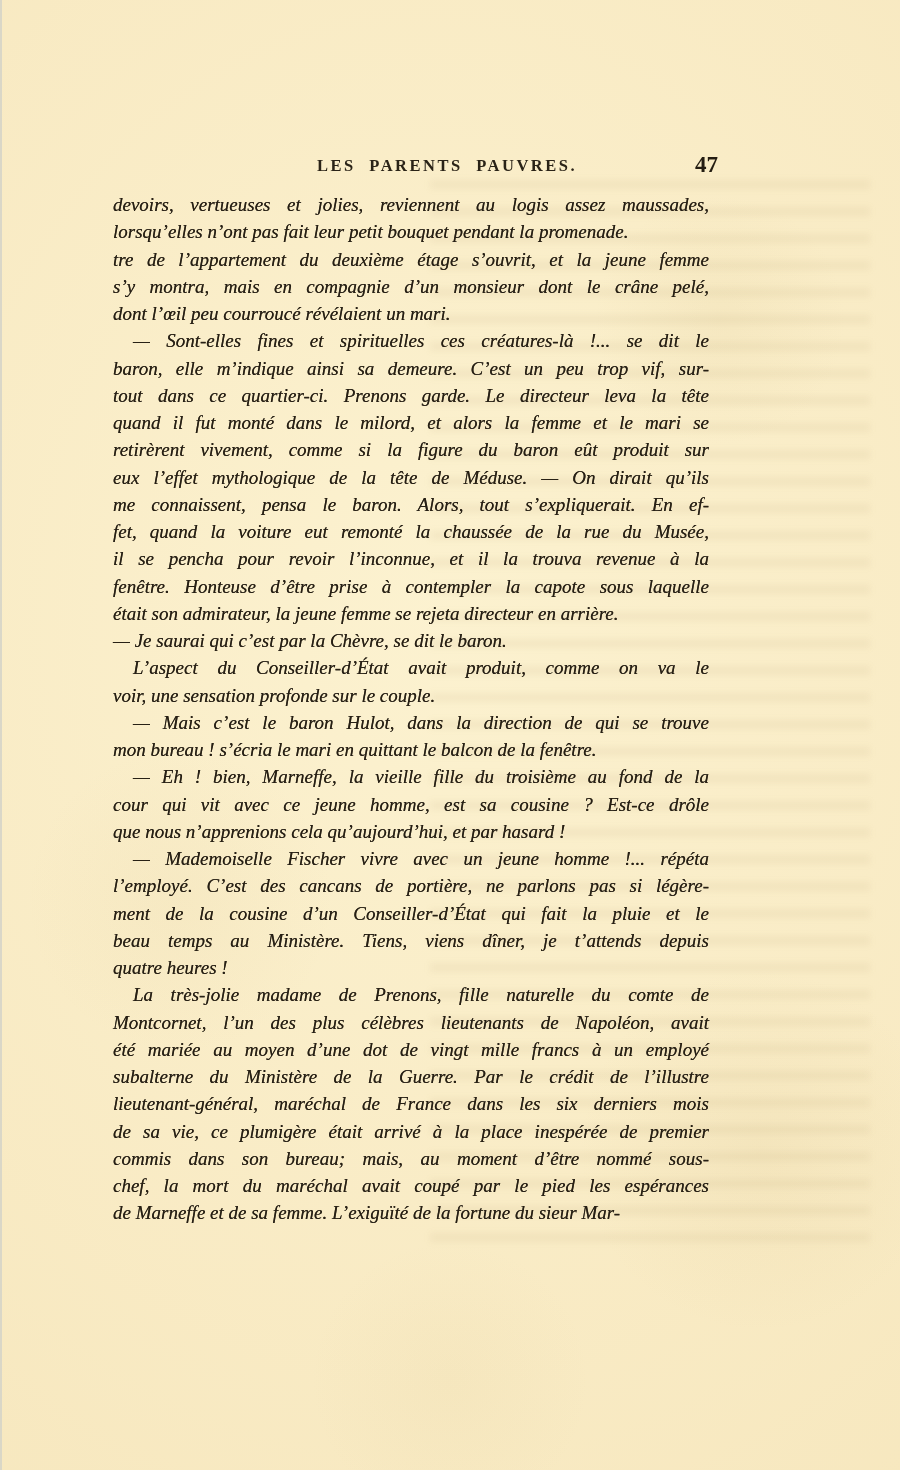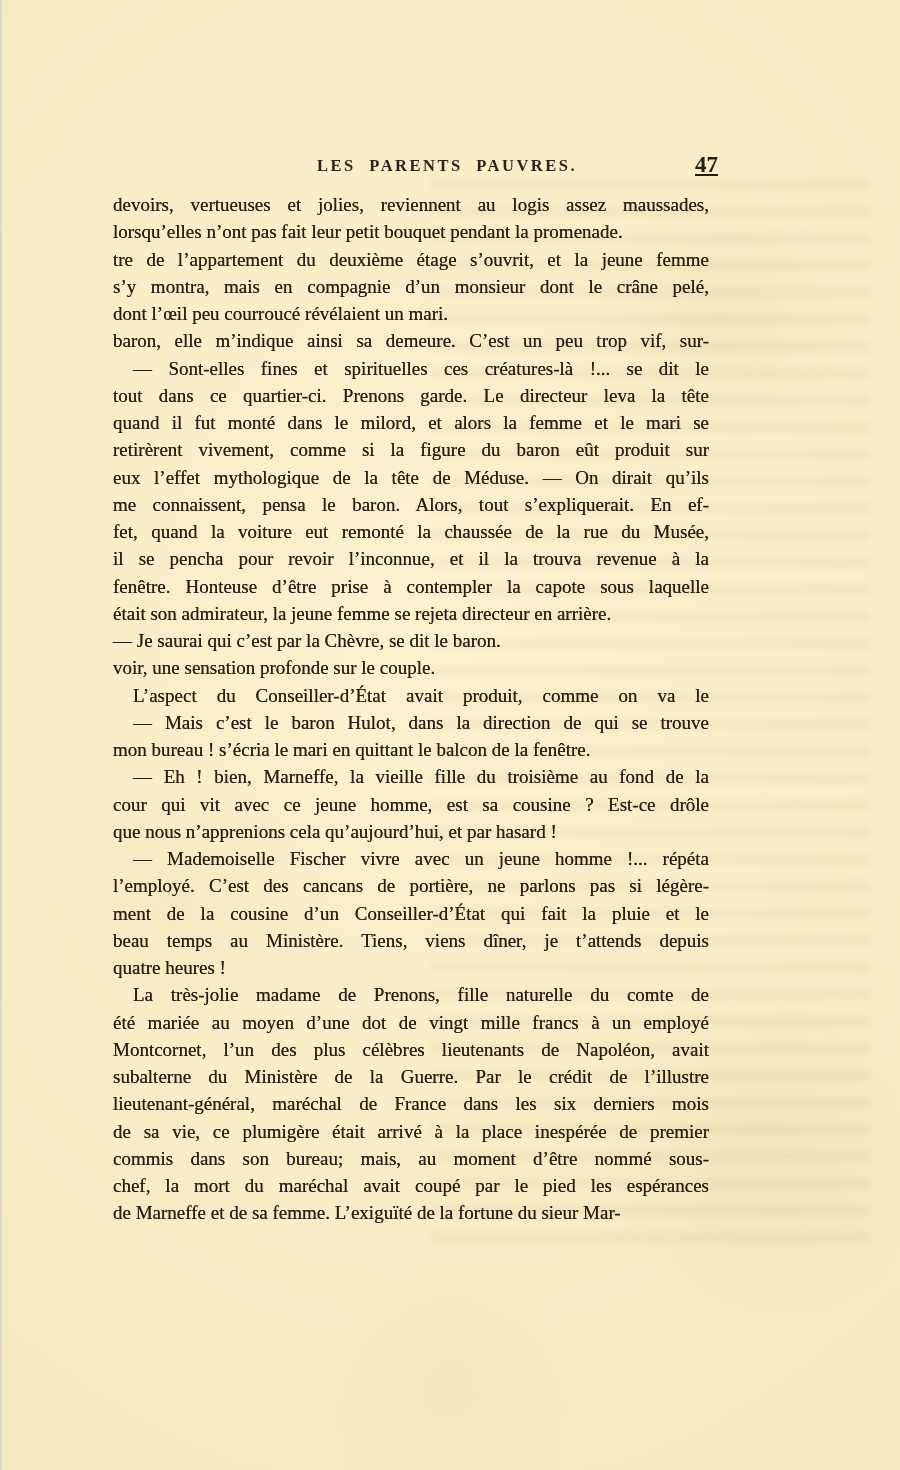--- a/index.html
+++ b/index.html
@@ -67,34 +67,34 @@
     letter-spacing: 2.5px;
     word-spacing: 7px;
     color: #2a2317;
   }
   .page-number {
     position: absolute;
     right: 182px; top: 0;
     font-size: 23px;
     font-weight: 700;
     color: #241d12;
-    text-decoration: underline;
   }
   .text-block {
     position: absolute;
     left: 113px; top: 191px;
     width: 596px;
     font-size: 19px;
     line-height: 27.25px;
     text-shadow: 0 0 0.45px rgba(38,31,20,0.85);
   }
   .line {
     text-align: justify;
     text-align-last: justify;
     white-space: normal;
+    font-style: italic;
   }
   .line.last {
     text-align-last: left;
   }
   .line.indent {
     text-indent: 20px;
   }
 </style>
 </head>
 <body>
@@ -107,47 +107,47 @@
     <div class="running-title">LES PARENTS PAUVRES.</div>
     <div class="page-number">47</div>
   </div>
 
   <div class="text-block">
       <div class="line">devoirs, vertueuses et jolies, reviennent au logis assez maussades,</div>
       <div class="line last">lorsqu’elles n’ont pas fait leur petit bouquet pendant la promenade.</div>
       <div class="line">tre de l’appartement du deuxième étage s’ouvrit, et la jeune femme</div>
       <div class="line">s’y montra, mais en compagnie d’un monsieur dont le crâne pelé,</div>
       <div class="line last">dont l’œil peu courroucé révélaient un mari.</div>
+      <div class="line indent">— Sont-elles fines et spirituelles ces créatures-là !... se dit le</div>
       <div class="line">baron, elle m’indique ainsi sa demeure. C’est un peu trop vif, sur-</div>
-      <div class="line indent">— Sont-elles fines et spirituelles ces créatures-là !... se dit le</div>
       <div class="line">tout dans ce quartier-ci. Prenons garde. Le directeur leva la tête</div>
       <div class="line">quand il fut monté dans le milord, et alors la femme et le mari se</div>
       <div class="line">retirèrent vivement, comme si la figure du baron eût produit sur</div>
       <div class="line">eux l’effet mythologique de la tête de Méduse. — On dirait qu’ils</div>
       <div class="line">me connaissent, pensa le baron. Alors, tout s’expliquerait. En ef-</div>
       <div class="line">fet, quand la voiture eut remonté la chaussée de la rue du Musée,</div>
       <div class="line">il se pencha pour revoir l’inconnue, et il la trouva revenue à la</div>
       <div class="line">fenêtre. Honteuse d’être prise à contempler la capote sous laquelle</div>
       <div class="line last">était son admirateur, la jeune femme se rejeta directeur en arrière.</div>
       <div class="line last">— Je saurai qui c’est par la Chèvre, se dit le baron.</div>
+      <div class="line indent">L’aspect du Conseiller-d’État avait produit, comme on va le</div>
       <div class="line last">voir, une sensation profonde sur le couple.</div>
-      <div class="line indent">L’aspect du Conseiller-d’État avait produit, comme on va le</div>
       <div class="line indent">— Mais c’est le baron Hulot, dans la direction de qui se trouve</div>
       <div class="line last">mon bureau ! s’écria le mari en quittant le balcon de la fenêtre.</div>
       <div class="line indent">— Eh ! bien, Marneffe, la vieille fille du troisième au fond de la</div>
       <div class="line">cour qui vit avec ce jeune homme, est sa cousine ? Est-ce drôle</div>
       <div class="line last">que nous n’apprenions cela qu’aujourd’hui, et par hasard !</div>
       <div class="line indent">— Mademoiselle Fischer vivre avec un jeune homme !... répéta</div>
       <div class="line">l’employé. C’est des cancans de portière, ne parlons pas si légère-</div>
       <div class="line">ment de la cousine d’un Conseiller-d’État qui fait la pluie et le</div>
       <div class="line">beau temps au Ministère. Tiens, viens dîner, je t’attends depuis</div>
       <div class="line last">quatre heures !</div>
       <div class="line indent">La très-jolie madame de Prenons, fille naturelle du comte de</div>
+      <div class="line">Montcornet, l’un des plus célèbres lieutenants de Napoléon, avait</div>
       <div class="line">été mariée au moyen d’une dot de vingt mille francs à un employé</div>
-      <div class="line">Montcornet, l’un des plus célèbres lieutenants de Napoléon, avait</div>
       <div class="line">subalterne du Ministère de la Guerre. Par le crédit de l’illustre</div>
       <div class="line">lieutenant-général, maréchal de France dans les six derniers mois</div>
       <div class="line">de sa vie, ce plumigère était arrivé à la place inespérée de premier</div>
       <div class="line">commis dans son bureau; mais, au moment d’être nommé sous-</div>
       <div class="line">chef, la mort du maréchal avait coupé par le pied les espérances</div>
       <div class="line last">de Marneffe et de sa femme. L’exiguïté de la fortune du sieur Mar-</div>
     </div>
 </div>
 
 </body></html>

